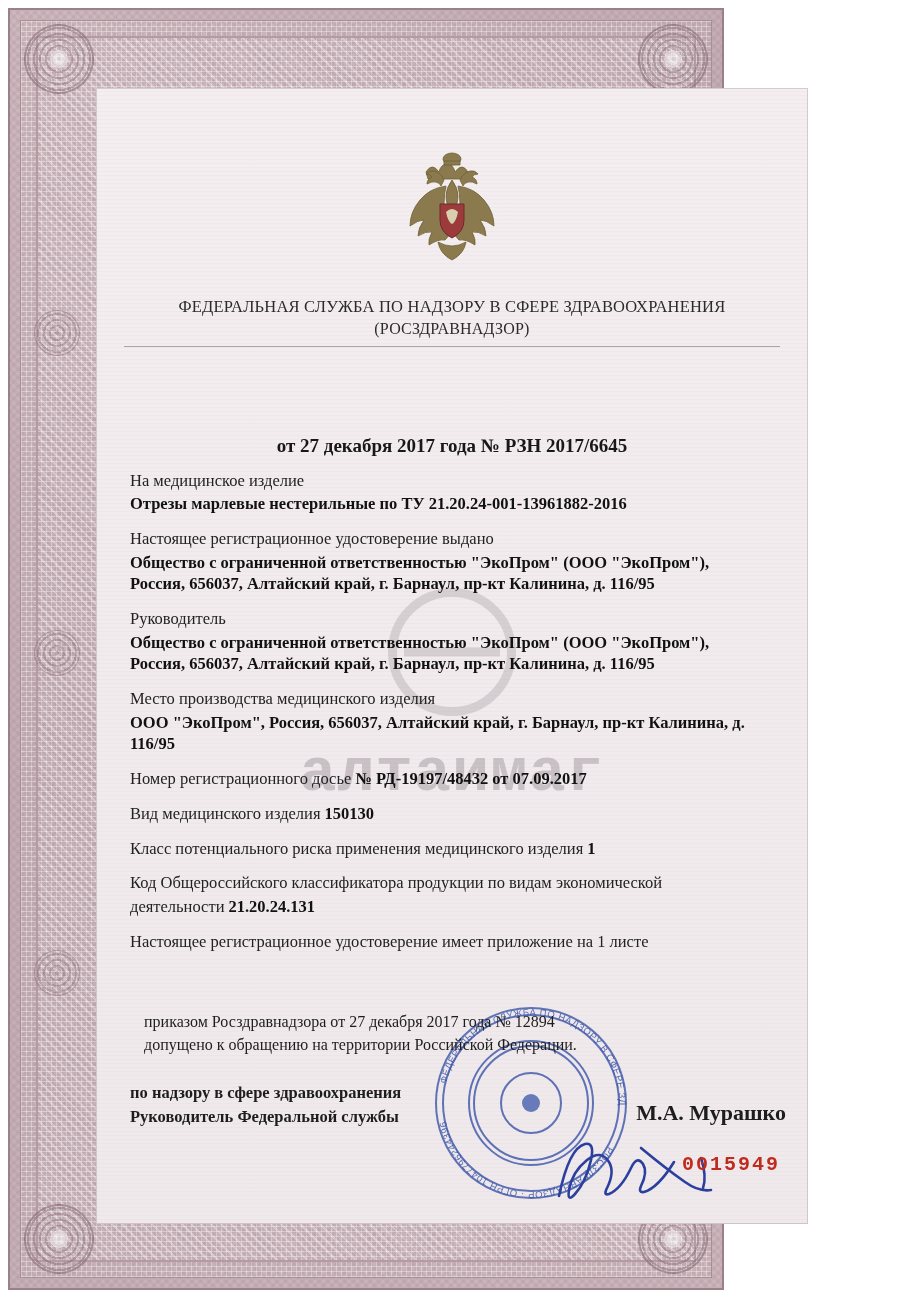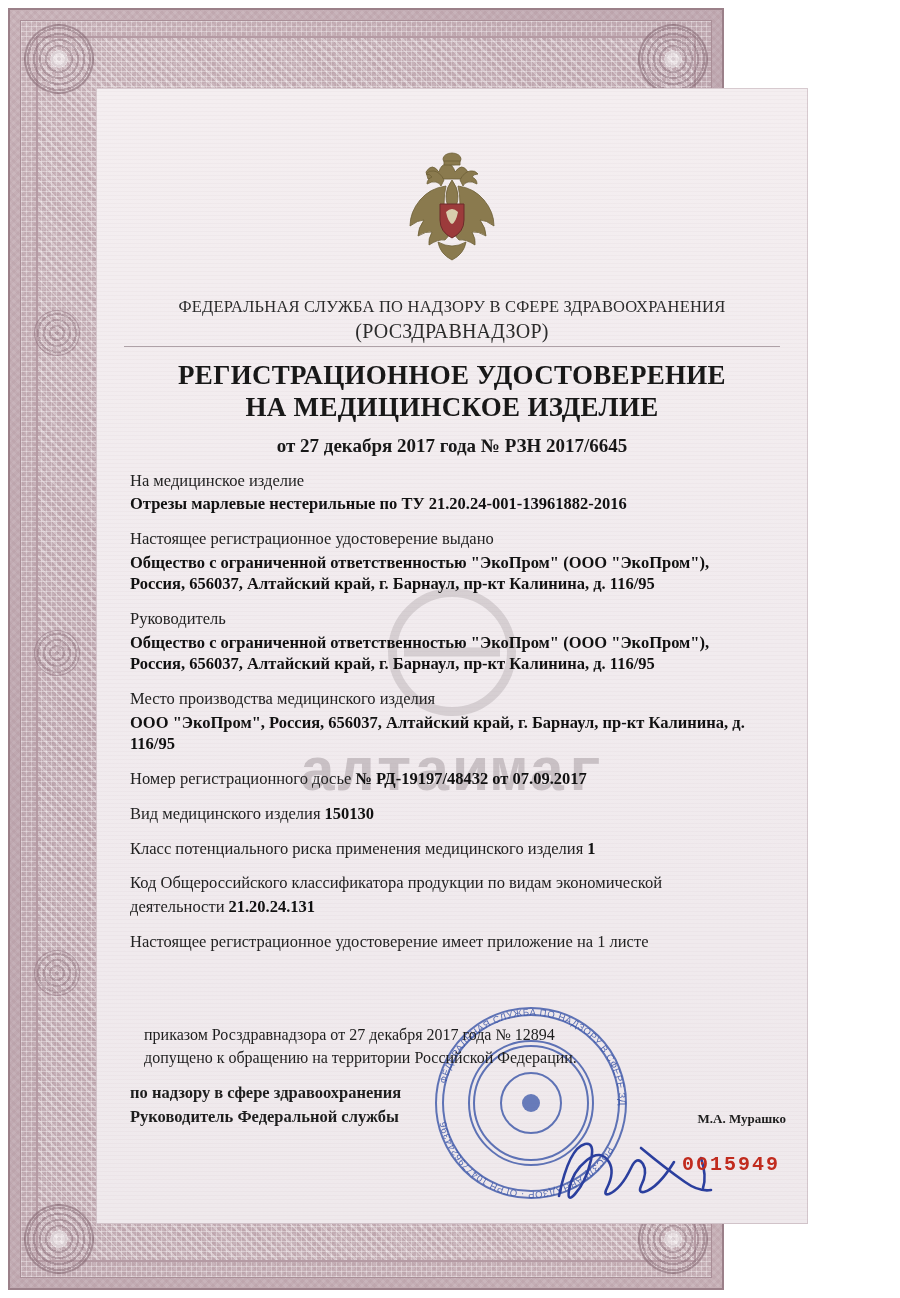--- a/index.html
+++ b/index.html
@@ -104,21 +104,21 @@
     position: absolute;
     left: 0;
     right: 0;
     top: 208px;
     text-align: center;
     font-size: 16.5px;
     letter-spacing: 0.2px;
     color: #2b2b2b;
     line-height: 1.35;
   }
-  .agency .line2 { font-size: 20px; }
+  .agency .line2 { font-size: 16px; }
 
   .hr-head {
     position: absolute;
     left: 28px;
     right: 28px;
     top: 258px;
     height: 1px;
     background: rgba(90,70,80,0.45);
   }
 
@@ -229,21 +229,21 @@
   }
   .footer .f-ind { padding-left: 14px; }
   .footer .f-bold { font-weight: bold; font-size: 16.5px; }
   .footer-row {
     display: flex;
     justify-content: space-between;
     align-items: flex-end;
   }
   .signer-name {
     font-weight: bold;
-    font-size: 13px;
+    font-size: 22px;
     white-space: nowrap;
     padding-left: 12px;
     margin-top: 40px;
   }
 
   
   .stamp {
     position: absolute;
     left: 328px;
     top: 908px;
@@ -321,24 +321,20 @@
       </svg>
     </div>
 
     <div class="agency">
       <div>ФЕДЕРАЛЬНАЯ СЛУЖБА ПО НАДЗОРУ В СФЕРЕ ЗДРАВООХРАНЕНИЯ</div>
       <div class="line2">(РОСЗДРАВНАДЗОР)</div>
     </div>
 
     <div class="hr-head"></div>
 
-    <div class="title">
-      <div>РЕГИСТРАЦИОННОЕ УДОСТОВЕРЕНИЕ</div>
-      <div>НА МЕДИЦИНСКОЕ ИЗДЕЛИЕ</div>
-    </div>
     <div class="subtitle">от  27 декабря 2017 года  №  РЗН 2017/6645</div>
 
     <div class="wm-ring"></div>
     <div class="watermark">
       <div class="wm-main">алтаимаг</div>
     </div>
 
     <div class="body">
 
       <div class="field">

